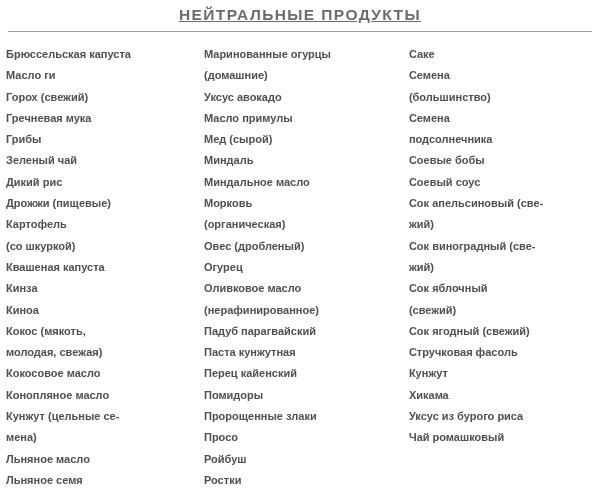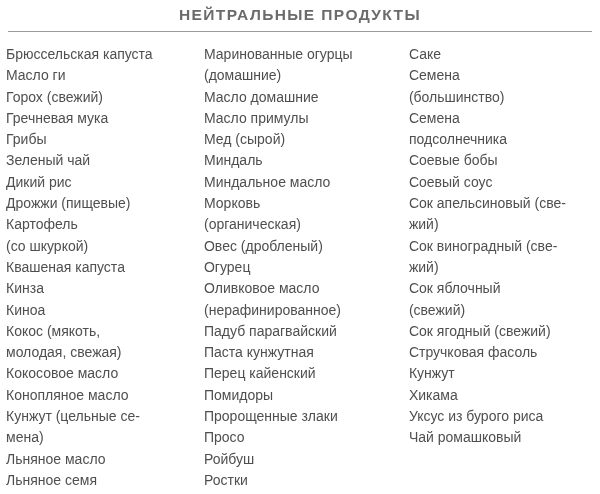--- a/index.html
+++ b/index.html
@@ -21,20 +21,21 @@
     position: relative;
   }
   .title {
     text-align: center;
     font-size: 15.5px;
     font-weight: bold;
     letter-spacing: 1.4px;
     color: #6b6b6b;
     padding-top: 6px;
     padding-bottom: 7px;
+    text-decoration: underline;
   }
   .rule {
     width: 584px;
     margin: 0 auto;
     height: 1px;
     background: #9a9a9a;
   }
   .columns {
     display: flex;
     padding-top: 12px;
@@ -42,24 +43,25 @@
     padding-left: 6px;
     padding-right: 4px;
   }
   .col {
     box-sizing: border-box;
   }
   .col-0 { width: 200px; padding-left: 0px; }
   .col-1 { width: 207px; padding-left: 0px; }
   .col-2 { width: 189px; padding-left: 0px; }
   .item {
-    font-size: 14px;
+    font-size: 11px;
     line-height: 21.3px;
     color: #4f4f4f;
     white-space: pre-wrap;
+    font-weight: bold;
   }
 </style>
 </head>
 <body>
 
 <div class="page">
   <div class="title">НЕЙТРАЛЬНЫЕ ПРОДУКТЫ</div>
   <div class="rule"></div>
   <div class="columns">
     <div class="col col-0">
@@ -82,21 +84,21 @@
       <div class="item">Конопляное масло</div>
       <div class="item">Кунжут (цельные се-
 мена)</div>
       <div class="item">Льняное масло</div>
       <div class="item">Льняное семя</div>
       <div class="item">Макадамия</div>
     </div>
     <div class="col col-1">
       <div class="item">Маринованные огурцы
 (домашние)</div>
-      <div class="item">Масло домашние</div>
+      <div class="item">Уксус авокадо</div>
       <div class="item">Масло примулы</div>
       <div class="item">Мед (сырой)</div>
       <div class="item">Миндаль</div>
       <div class="item">Миндальное масло</div>
       <div class="item">Морковь
 (органическая)</div>
       <div class="item">Овес (дробленый)</div>
       <div class="item">Огурец</div>
       <div class="item">Оливковое масло
 (нерафинированное)</div>

